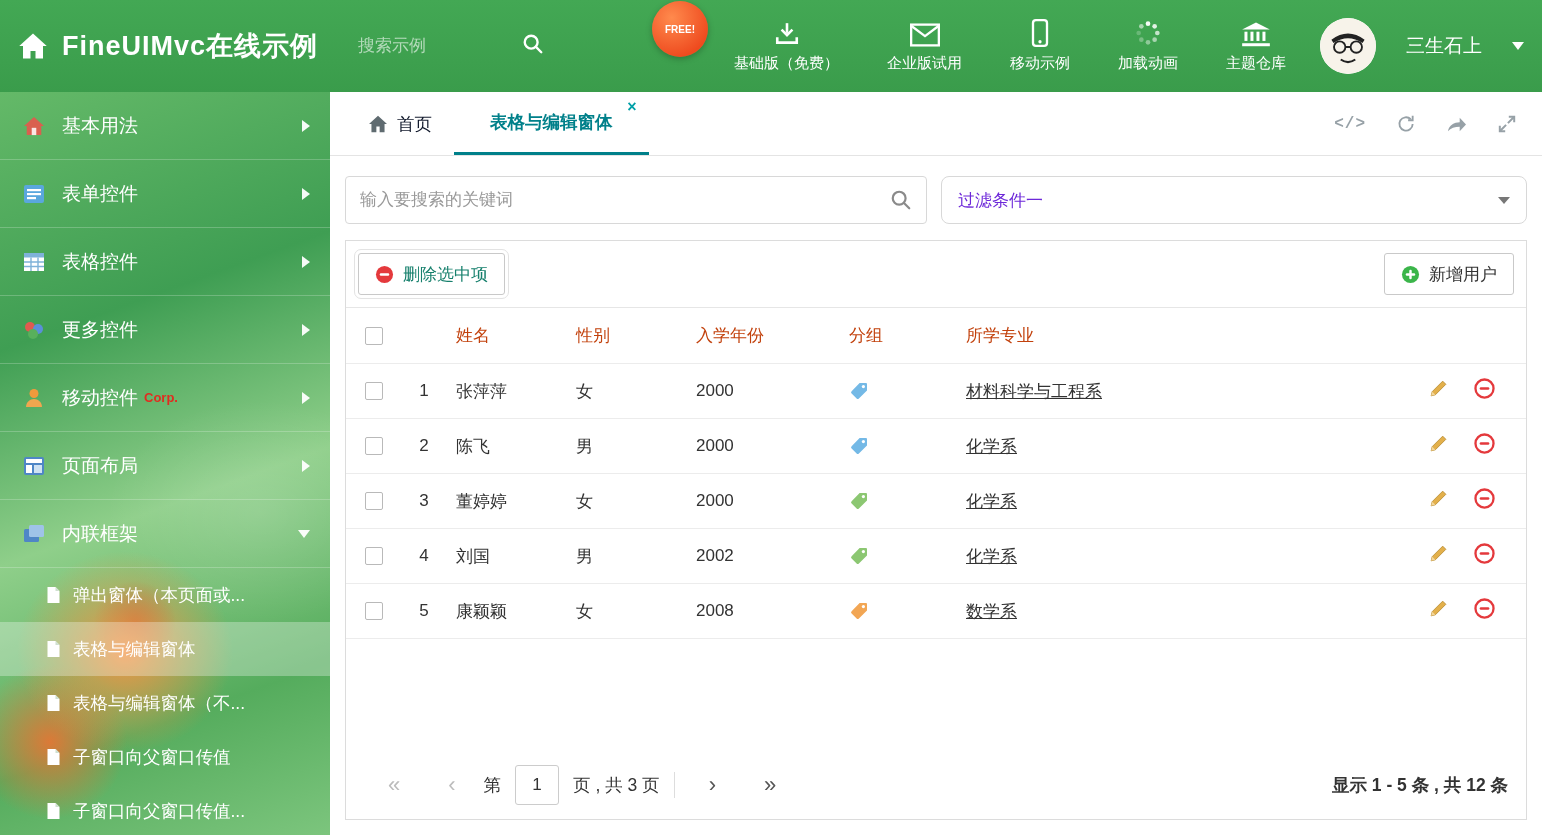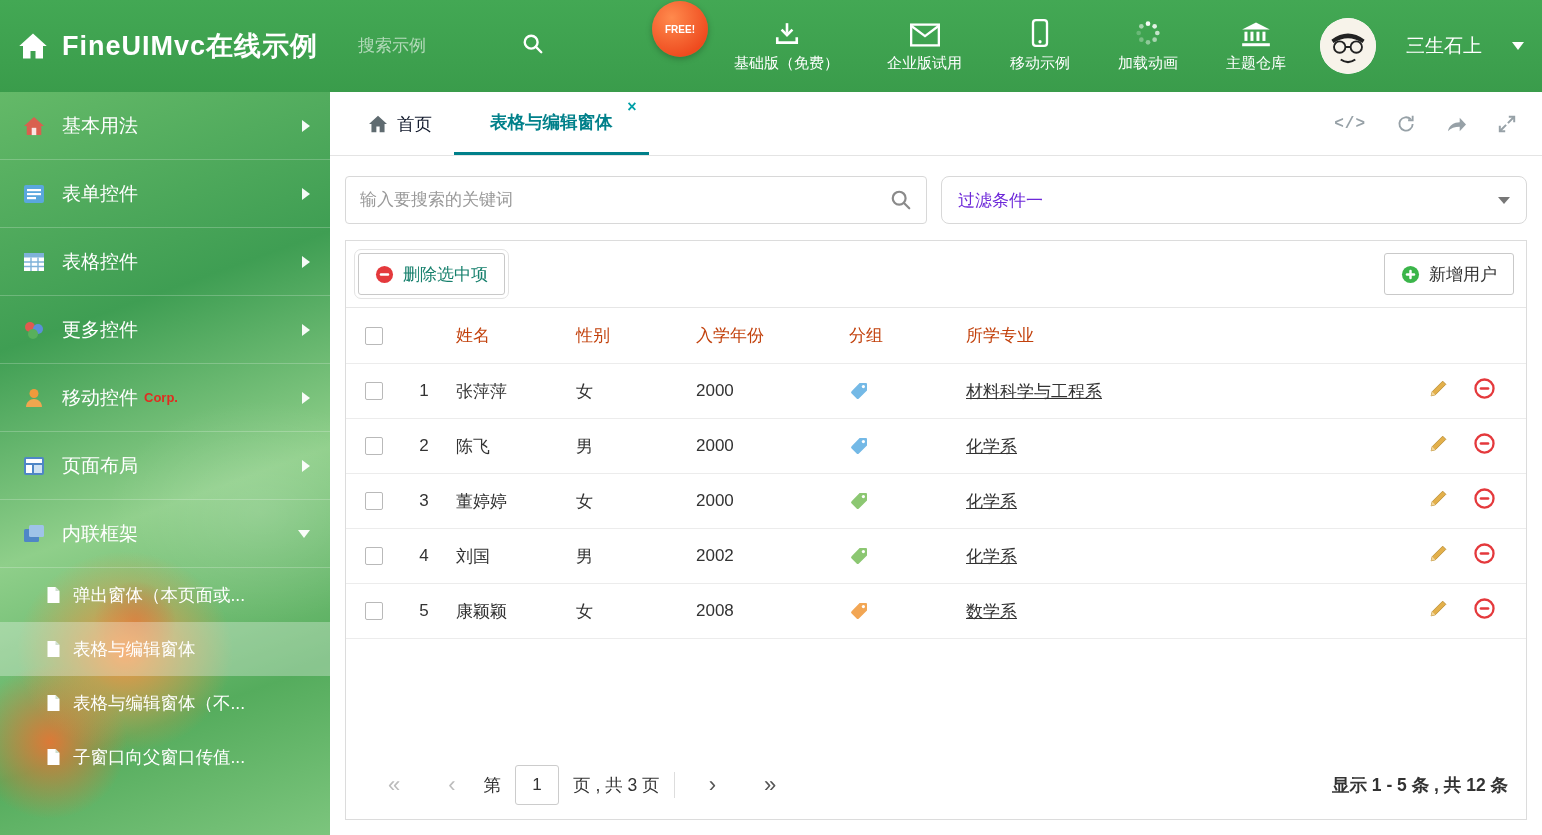--- a/index.html
+++ b/index.html
@@ -288,20 +288,29 @@
       <span>表格与编辑窗体</span>
     </div>
     <div class="submenu-item">
       <span class="file-icon">
         <svg width="15" height="18" viewBox="0 0 14 18">
             <path d="M1 1h8l4 4v12H1z" fill="#fff"></path>
             <path d="M9 1v4h4z" fill="#cfe0cf"></path>
           </svg>
       </span>
       <span>表格与编辑窗体（不...</span>
+    </div>
+    <div class="submenu-item">
+      <span class="file-icon">
+        <svg width="15" height="18" viewBox="0 0 14 18">
+            <path d="M1 1h8l4 4v12H1z" fill="#fff"></path>
+            <path d="M9 1v4h4z" fill="#cfe0cf"></path>
+          </svg>
+      </span>
+      <span>子窗口向父窗口传值</span>
     </div>
     <div class="submenu-item">
       <span class="file-icon">
         <svg width="15" height="18" viewBox="0 0 14 18">
             <path d="M1 1h8l4 4v12H1z" fill="#fff"></path>
             <path d="M9 1v4h4z" fill="#cfe0cf"></path>
           </svg>
       </span>
       <span>子窗口向父窗口传值...</span>
     </div>

